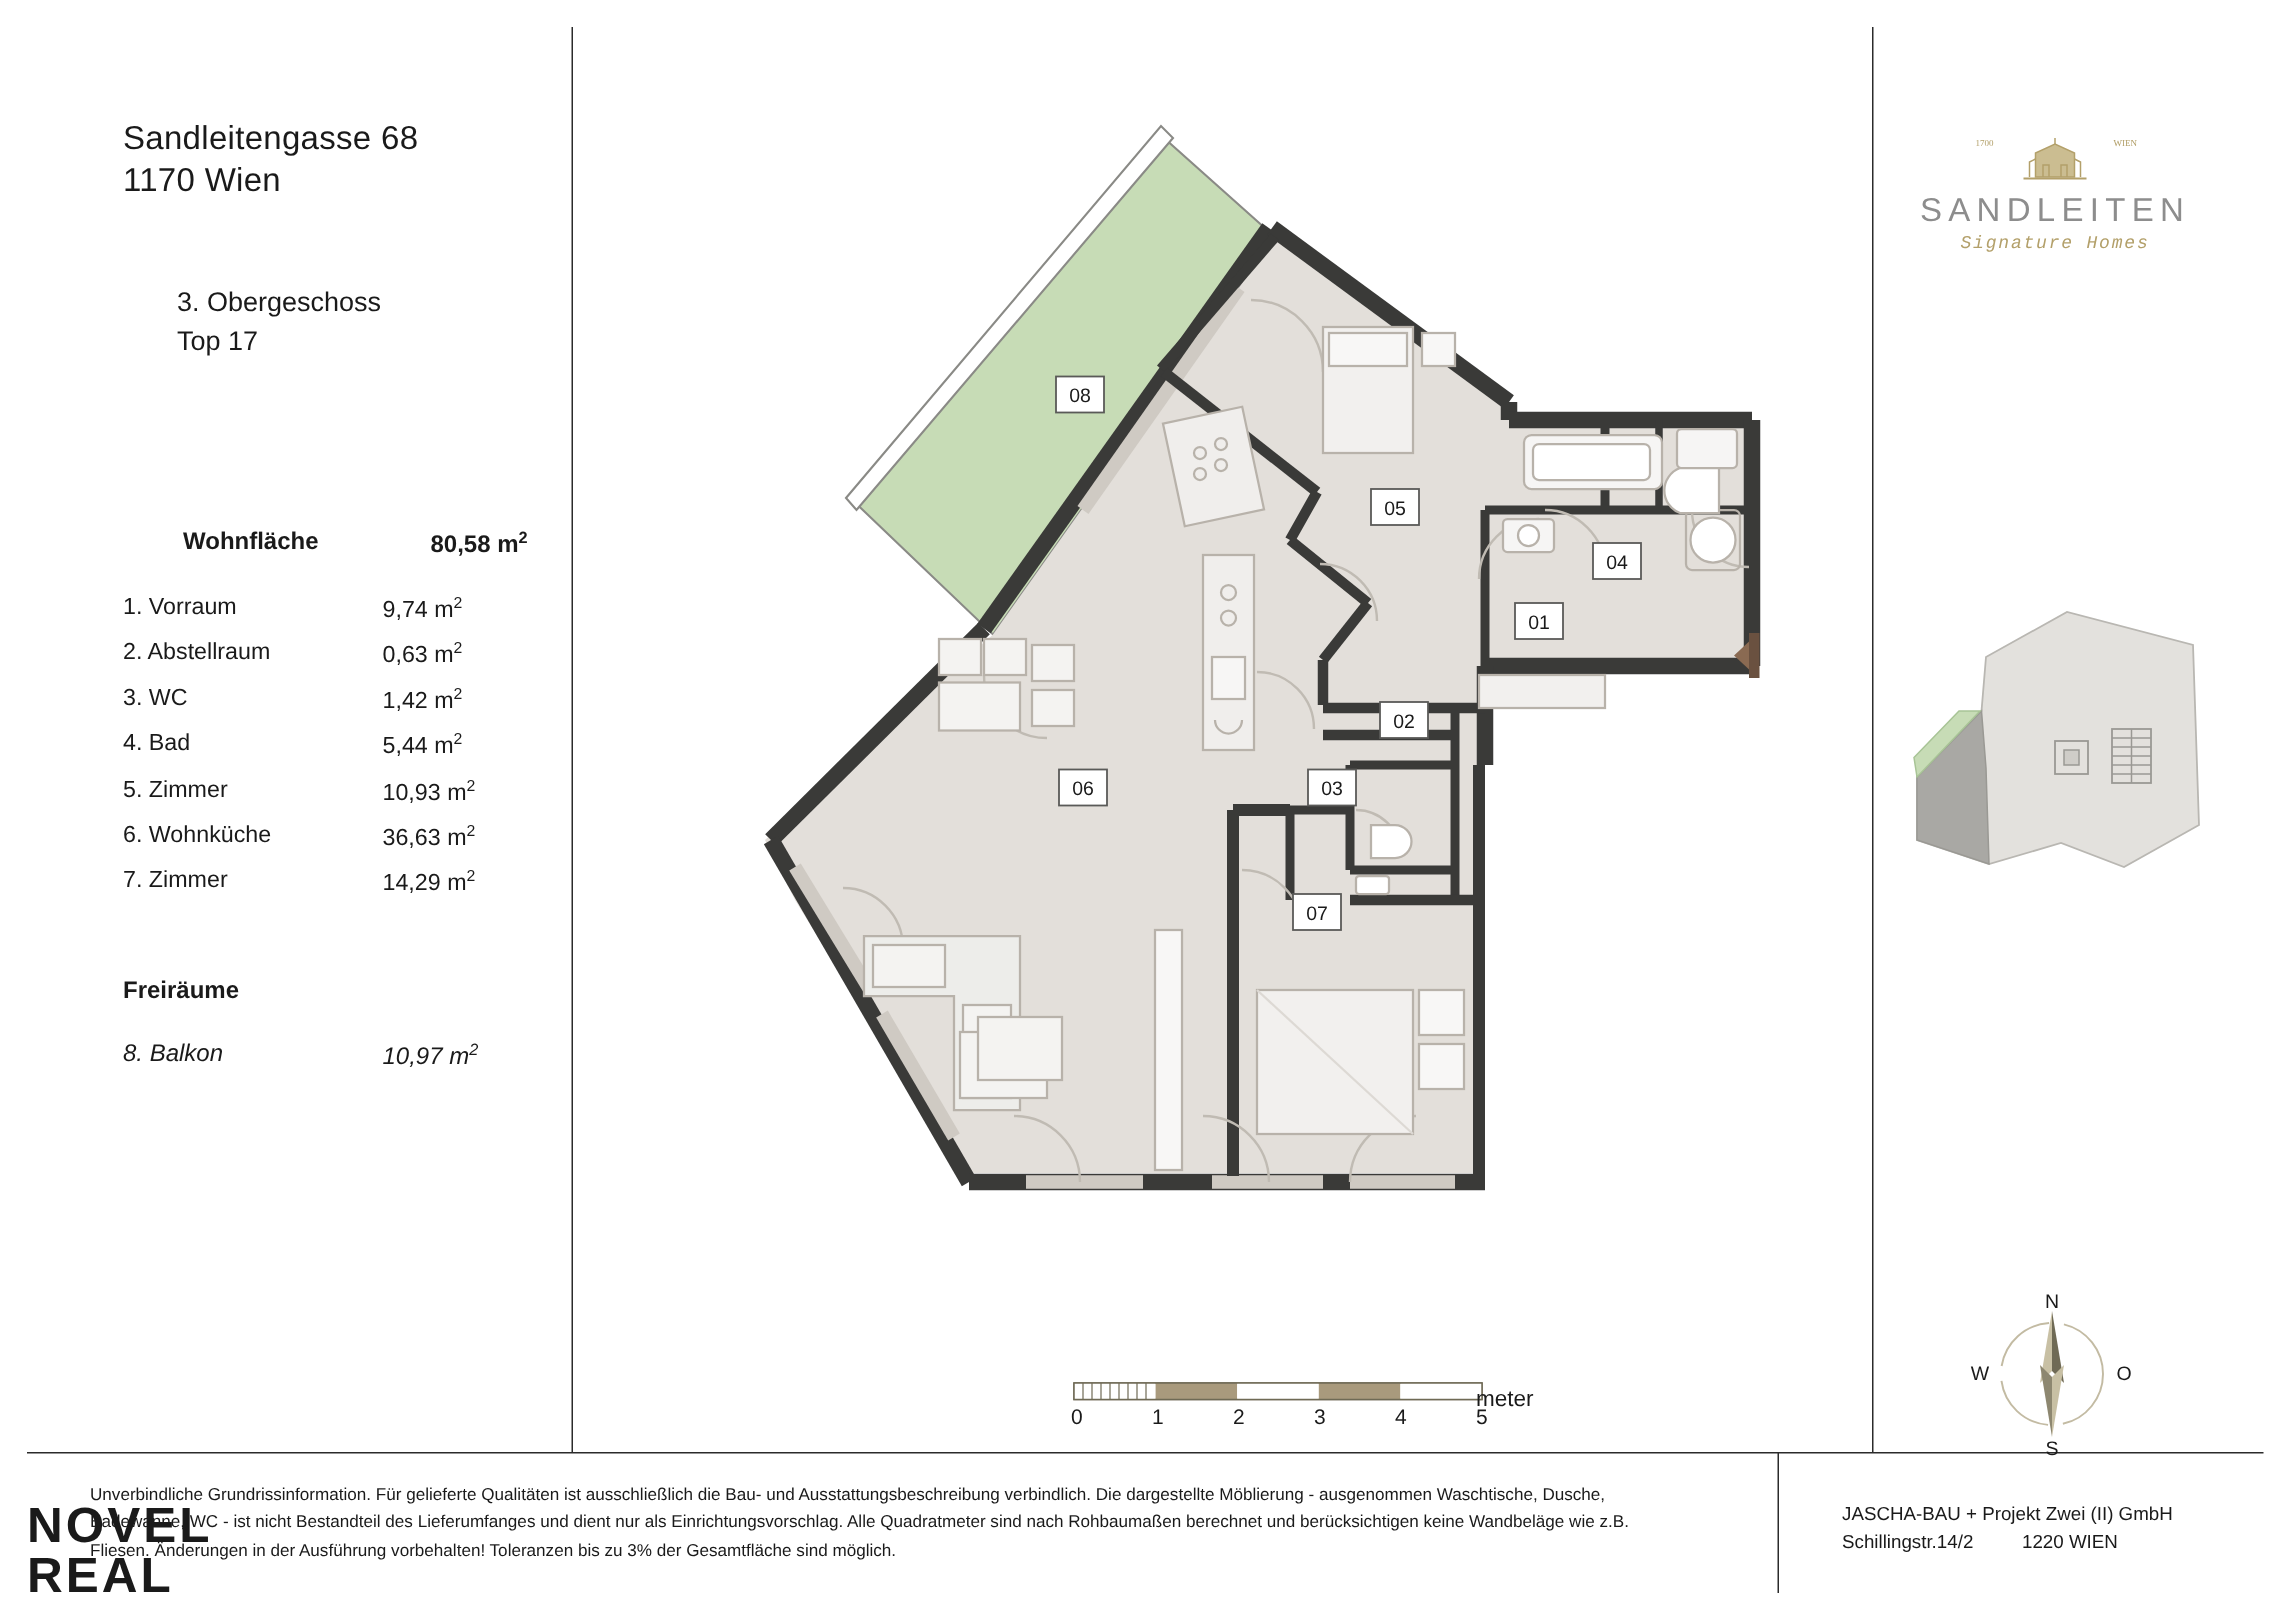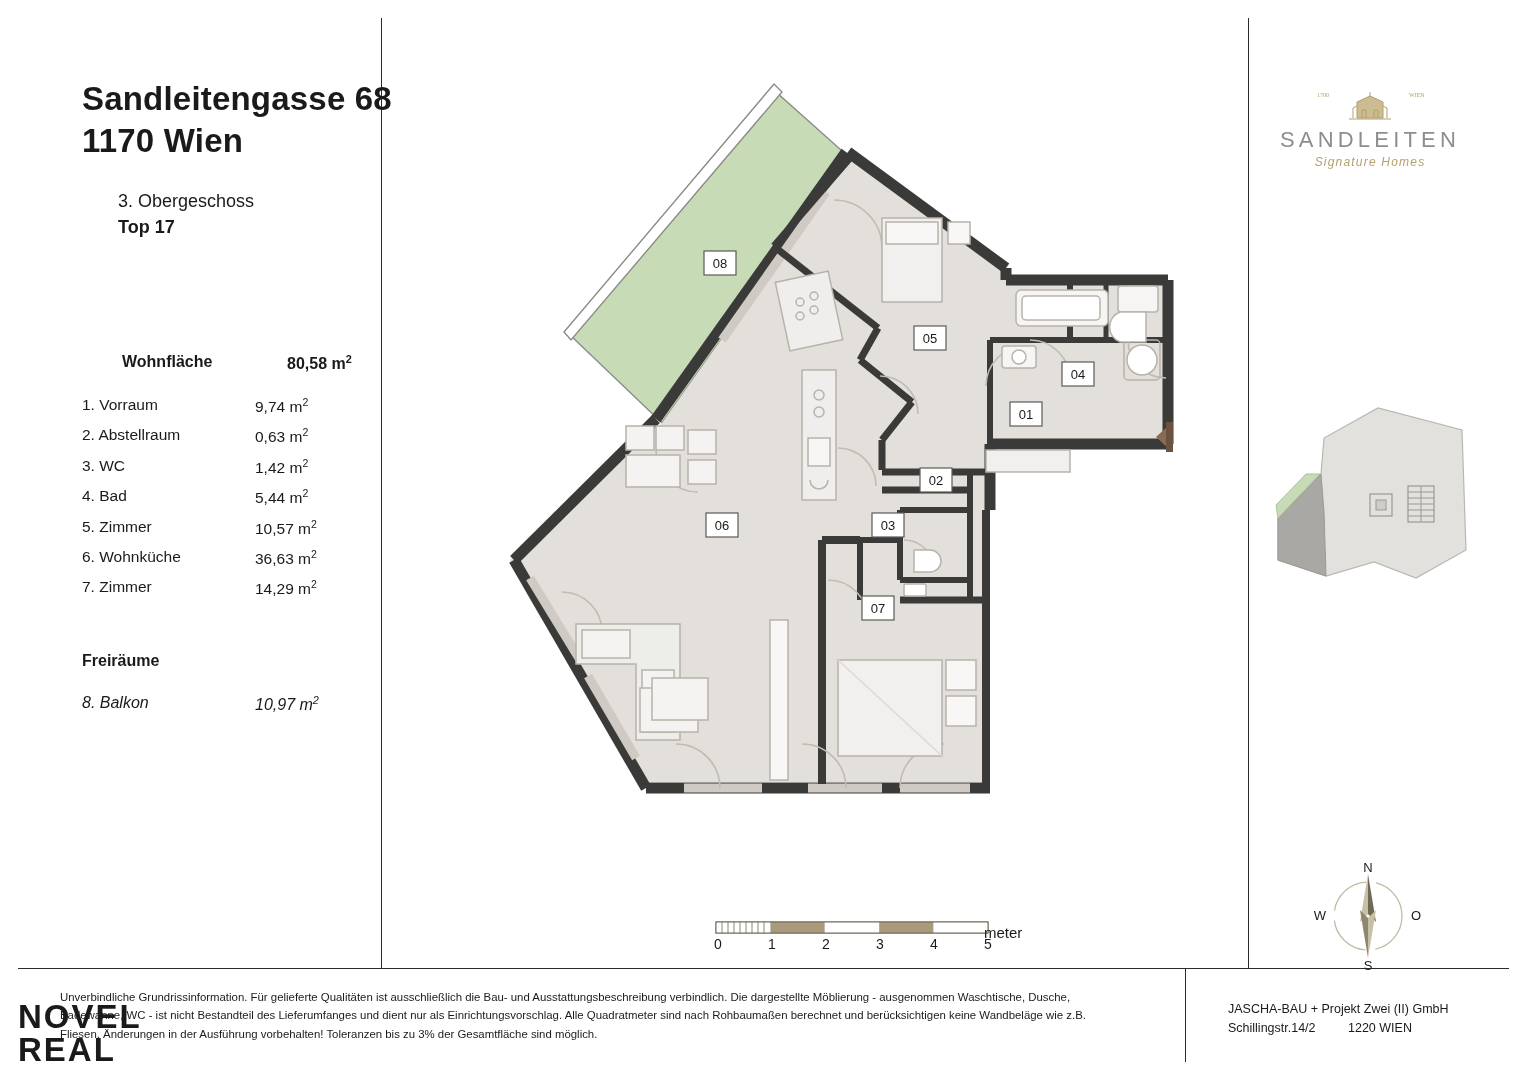--- a/index.html
+++ b/index.html
@@ -43,34 +43,34 @@
     position: absolute;
     left: 1185px; top: 968px;
     width: 1px; height: 94px;
     background: #2b2b2b;
   }
 
   
   .addr {
     position: absolute;
     left: 82px; top: 78px;
-    font-size: 33px;
-    font-weight: bold;
+    font-size: 22px;
+    font-weight: normal;
     line-height: 1.28;
     letter-spacing: .2px;
   }
   .floor {
     position: absolute;
     left: 82px; top: 188px;
     font-size: 18px;
     line-height: 1.45;
     margin-left: 36px;
   }
   .floor .top-label {
-    font-weight: bold;
+    font-weight: normal;
   }
 
   .area-head {
     position: absolute;
     left: 82px; top: 353px;
     width: 265px;
     font-size: 16px;
     font-weight: bold;
     display: flex;
     margin-left: 40px;
@@ -125,21 +125,21 @@
     font-size: 22px;
     letter-spacing: 4.2px;
     color: #8d8d8d;
     margin-top: 3px;
     font-family: Liberation Sans, sans-serif;
   }
   .logo-sub {
     font-size: 12px;
     color: #b3a06a;
     font-style: italic;
-    font-family: Liberation Sans, sans-serif;
+    font-family: Liberation Mono, monospace;
     letter-spacing: 1.2px;
     margin-top: 2px;
   }
 
   
   .keyplan {
     position: absolute;
     left: 1266px; top: 400px;
     width: 220px; height: 215px;
   }
@@ -251,21 +251,21 @@
     <div class="room-row">
       <span class="rname">3. WC</span>
       <span class="rval"><span>1,42 m</span><sup class="m2">2</sup></span>
     </div>
     <div class="room-row">
       <span class="rname">4. Bad</span>
       <span class="rval"><span>5,44 m</span><sup class="m2">2</sup></span>
     </div>
     <div class="room-row">
       <span class="rname">5. Zimmer</span>
-      <span class="rval"><span>10,57 m</span><sup class="m2">2</sup></span>
+      <span class="rval"><span>10,93 m</span><sup class="m2">2</sup></span>
     </div>
     <div class="room-row">
       <span class="rname">6. Wohnküche</span>
       <span class="rval"><span>36,63 m</span><sup class="m2">2</sup></span>
     </div>
     <div class="room-row">
       <span class="rname">7. Zimmer</span>
       <span class="rval"><span>14,29 m</span><sup class="m2">2</sup></span>
     </div>
   </div>

